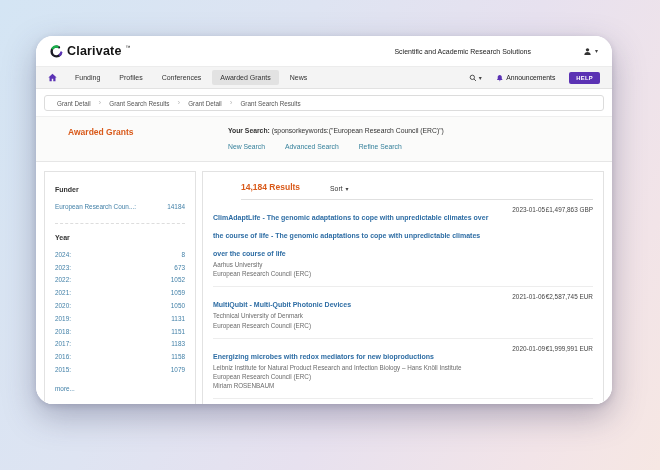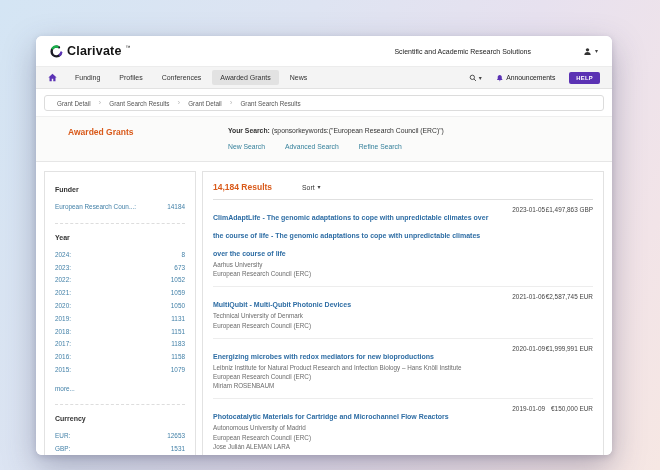--- a/index.html
+++ b/index.html
@@ -3,22 +3,22 @@
 <meta charset="utf-8">
 <style>
   * { margin:0; padding:0; box-sizing:border-box; }
   html,body { width:660px; height:470px; overflow:hidden; }
   body {
     font-family:"Liberation Sans", sans-serif;
     background:linear-gradient(118deg,#d4e5f4 0%,#dee4f2 35%,#e7e1ef 60%,#f2e4e8 85%,#f6e7e3 100%);
     position:relative;
   }
   .window {
-    position:absolute; left:36px; top:36px; width:576px; height:419px;
-    background:#fff; border-radius:6px; overflow:hidden;
+    position:absolute; left:36px; top:36px; width:576px; height:368px;
+    background:#fff; border-radius:17px; overflow:hidden;
     box-shadow:0 12px 32px rgba(60,60,95,.35), 0 2px 6px rgba(60,60,95,.18);
   }
   
   .titlebar { height:30px; display:flex; align-items:center; padding:0 14px; background:#fff; }
   .brand { display:flex; align-items:center; gap:4px; }
   .brand-name { font-size:12.5px; font-weight:bold; color:#141414; letter-spacing:.2px; }
   .brand-tm { font-size:5px; color:#141414; vertical-align:super; position:relative; top:-4px; }
   .titlebar-right { margin-left:auto; display:flex; align-items:center; }
   .tagline { font-size:7px; color:#222; margin-right:52px; }
   .user-wrap { display:flex; align-items:center; gap:3px; }
@@ -52,21 +52,21 @@
   
   .content { display:flex; padding:9px 8px; background:#fff; align-items:flex-start; }
   aside { width:152px; flex:none; border:1px solid #e2e2e2; background:#fff; padding:4px 10px 24px; min-height:330px; }
   .side-sec { padding:8px 0 9px; }
   .side-sec + .side-sec { border-top:1px dashed #ddd; }
   .side-title { font-size:7px; font-weight:bold; color:#333; margin:2px 0 8px; }
   .side-row { display:flex; justify-content:space-between; font-size:6.4px; line-height:12.8px; color:#4381a8; cursor:pointer; }
   .side-val { color:#4381a8; }
   .side-more { font-size:6.4px; color:#4381a8; margin-top:8px; cursor:pointer; }
   .results { flex:1; border:1px solid #e2e2e2; background:#fff; margin-left:6px; padding:5px 10px 0; }
-  .res-head { display:flex; align-items:center; padding:5px 0 7px; border-bottom:1px solid #e0e0e0; }
+  .res-head { display:flex; align-items:flex-end; padding:5px 0 7px; border-bottom:1px solid #e0e0e0;margin-left:28px; }
   .res-count { color:#d95a1a; font-weight:bold; font-size:8.5px; }
   .res-sort { font-size:6.8px; color:#333; margin-left:30px; display:flex; align-items:center; gap:3px; cursor:pointer; }
   .res-row { display:flex; padding:6px 0 8px; border-bottom:1px solid #ededed; }
   .res-row:last-child { border-bottom:none; }
   .r-main { width:284px; flex:none; padding-right:8px; }
   .r-title { font-size:7px; font-weight:bold; color:#2e6da4; line-height:9.5px; margin-bottom:3.5px; cursor:pointer; }
   .r-meta { font-size:6.3px; color:#6b6b6b; line-height:9.2px; }
   .r-date { width:48px; flex:none; text-align:right; font-size:6.4px; color:#444; }
   .r-amt { flex:1; text-align:right; font-size:6.4px; color:#444; }
   svg { display:block; }

